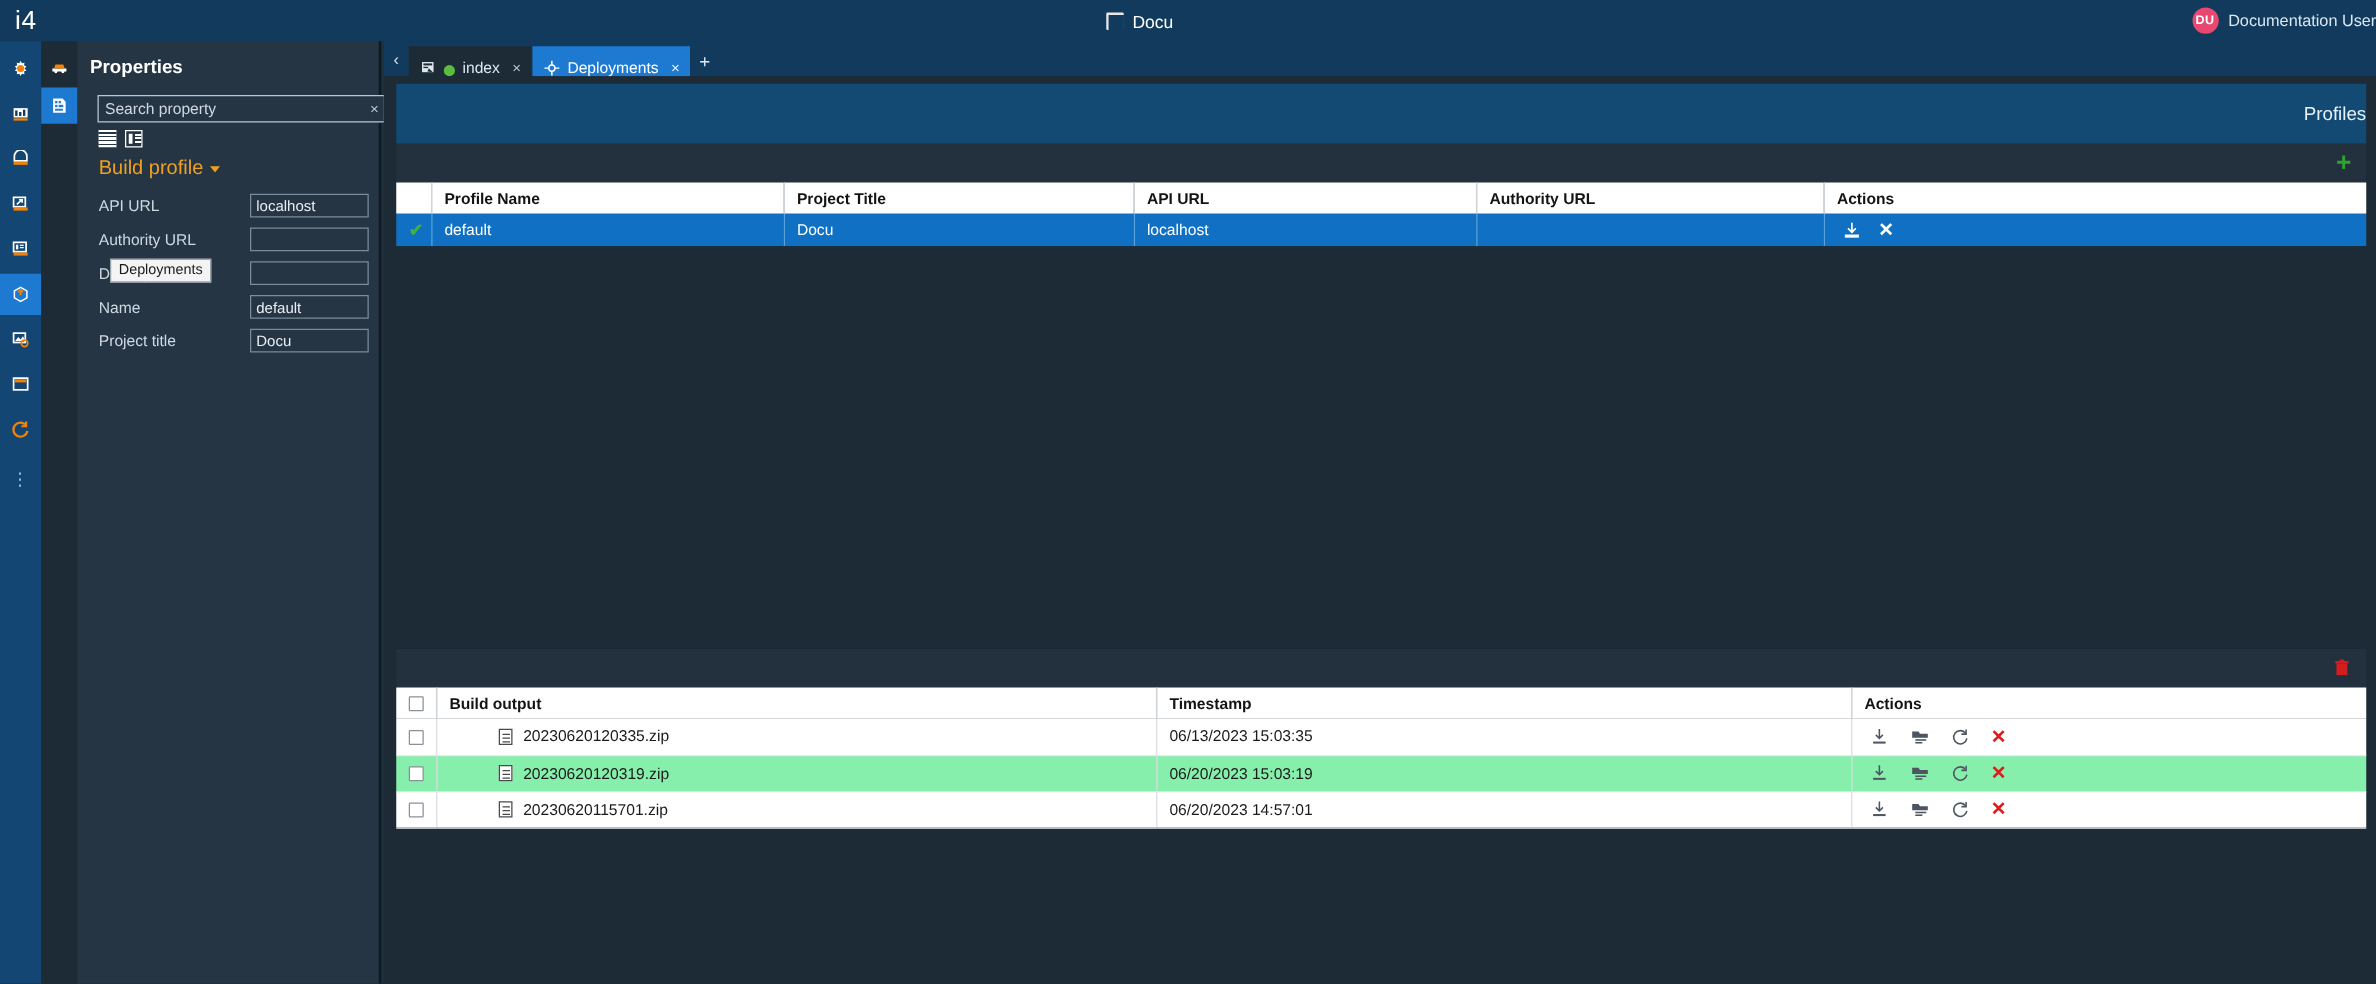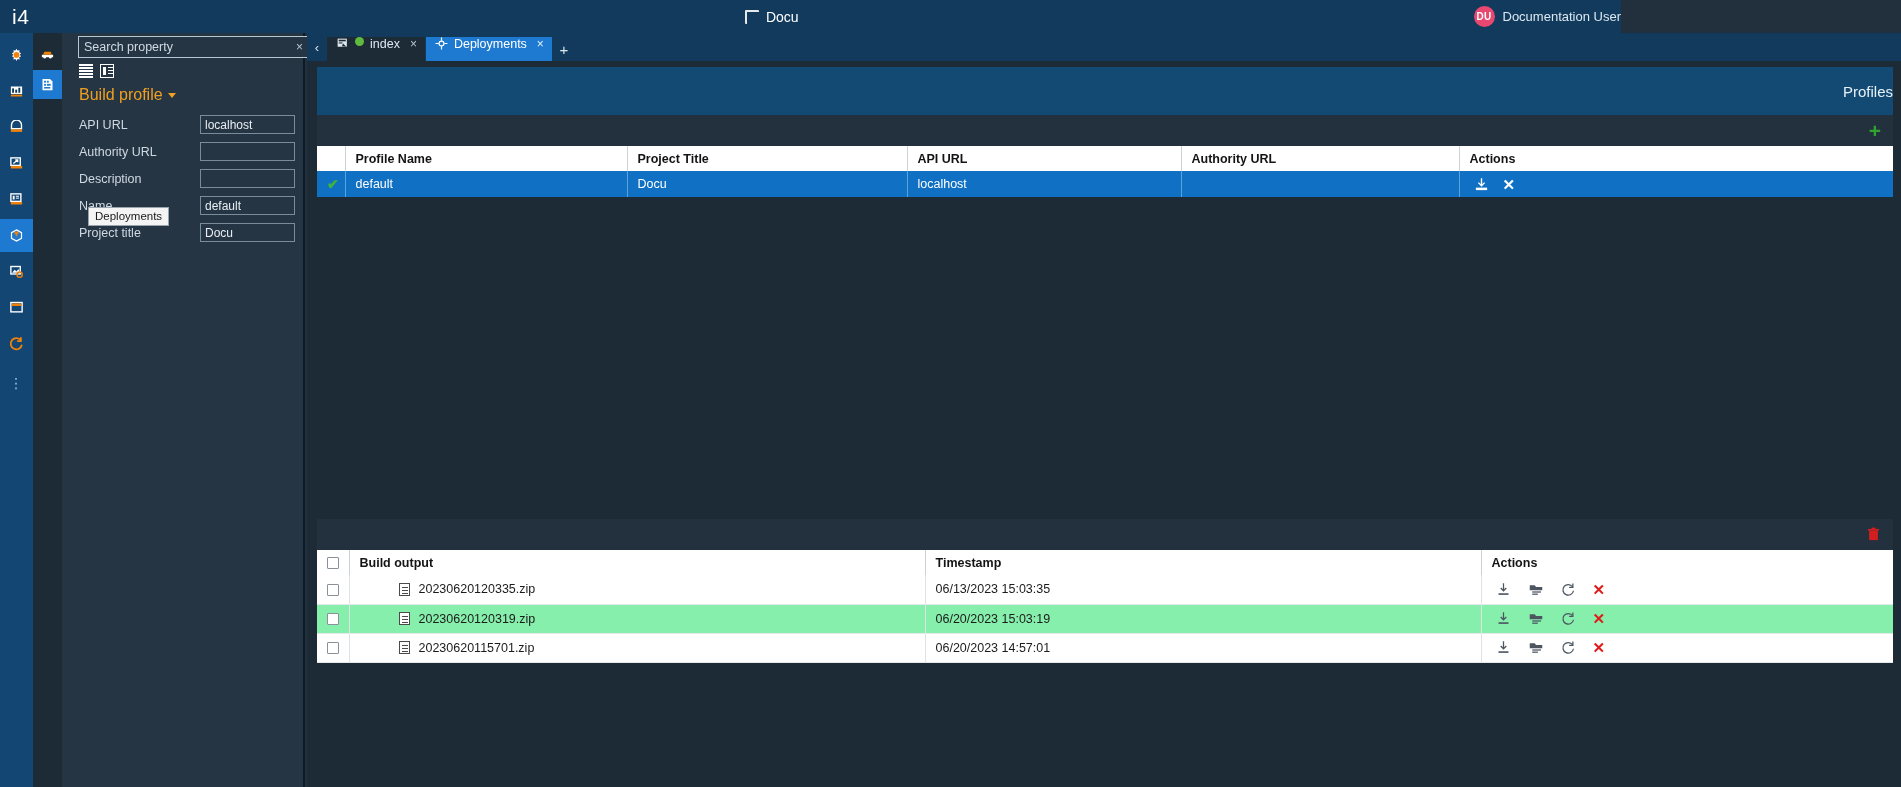--- a/index.html
+++ b/index.html
@@ -6,21 +6,21 @@
   html, body {
     width: 1901px; height: 787px;
     background: #1f2d3a;
     font-family: "Liberation Sans", sans-serif;
     overflow: hidden;
   }
   .app { position: relative; width: 1901px; height: 787px; background: #222f3c; }
 
   
   .topbar {
-    position: absolute; left: 0; top: 0; width: 1621px; height: 33px;
+    position: absolute; left: 0; top: 0; width: 1901px; height: 33px;
     background: #123a5c; color: #fff;
     display: flex; align-items: center;
   }
   .topbar-left {
     width: 70px; height: 33px; display: flex; align-items: center;
     padding-left: 12px; font-size: 21px; font-weight: 500; letter-spacing: .5px;
     color: #ffffff;
   }
   .topbar-center {
     flex: 1; display: flex; align-items: center; justify-content: center;
@@ -140,21 +140,21 @@
   
   .tabbar {
     position: absolute; left: 307px; top: 33px; width: 1594px; height: 28px;
     background: #123a5c; display: flex; align-items: flex-end;
   }
   .tab-nav {
     width: 20px; height: 28px; display: flex; align-items: center;
     justify-content: center; color: #cfe0ee; font-size: 13px;
   }
   .tab {
-    display: flex; align-items: flex-start; gap: 6px; height: 24px;
+    display: flex; align-items: flex-end; gap: 6px; height: 24px;
     padding: 0 8px 0 9px; font-size: 12.5px; color: #dce8f2;
     background: #1d2b36; margin-right: 1px; position: relative;
   }
   .tab.active { background: #1e7ad1; color: #ffffff; }
   .tab-close { font-size: 12px; color: #b8c6d3; margin-left: 4px; }
   .tab.active .tab-close { color: #e8f1f9; }
   .dot-green { width: 9px; height: 9px; border-radius: 50%; background: #5ebb3e; }
   .tab-add {
     width: 22px; height: 24px; display: flex; align-items: center;
     justify-content: center; color: #dce8f2; font-size: 15px;
@@ -317,20 +317,21 @@
         <rect x="6.5" y="6" width="3" height="3" fill="#1e7ad1"></rect>
         <rect x="11" y="6" width="3" height="3" fill="#1e7ad1"></rect>
         <rect x="6.5" y="11" width="3" height="3" fill="#1e7ad1"></rect>
         <rect x="11" y="11" width="6" height="3" fill="#1e7ad1"></rect>
         <rect x="6.5" y="16" width="10" height="2.5" fill="#1e7ad1"></rect>
       </svg>
     </div>
   </div>
 
   <div class="props">
+    <div class="props-title">Properties</div>
     <div class="props-body">
       <div class="search-wrap">
         <input class="search-input" type="text" placeholder="Search property" style="">
         <span class="search-clear">×</span>
       </div>
       <div class="view-icons">
         <span class="vi vi-lines"></span>
         <span class="vi vi-table"></span>
       </div>
       <div class="group-header">

